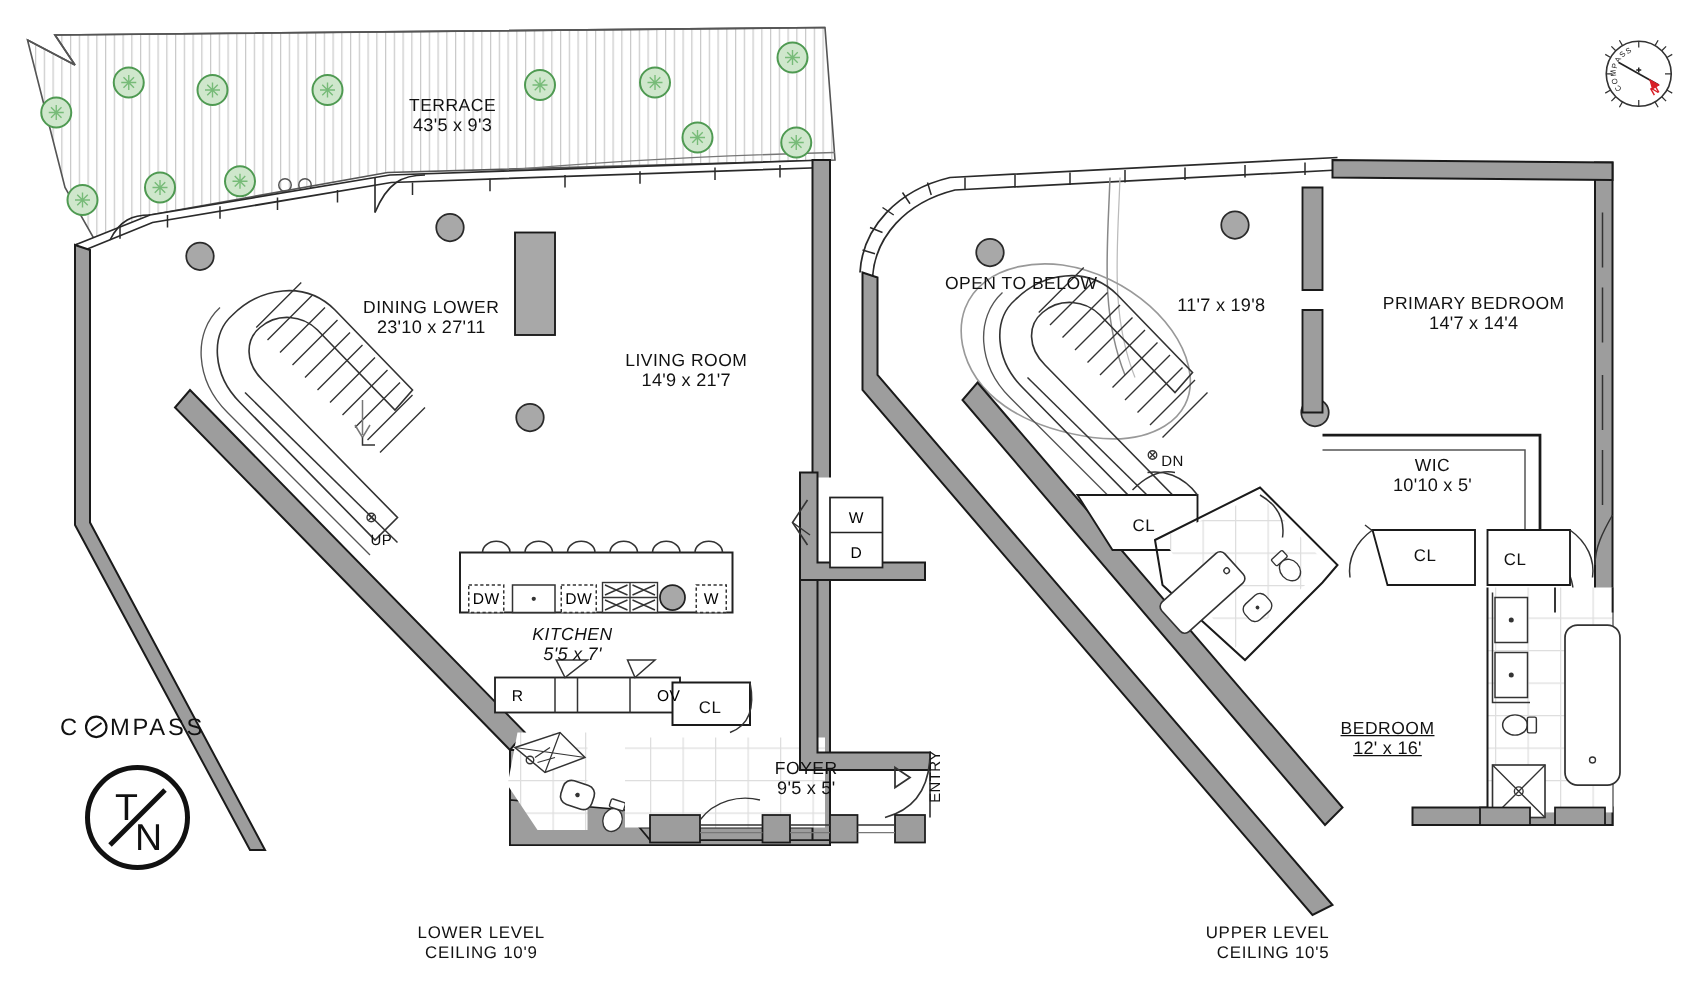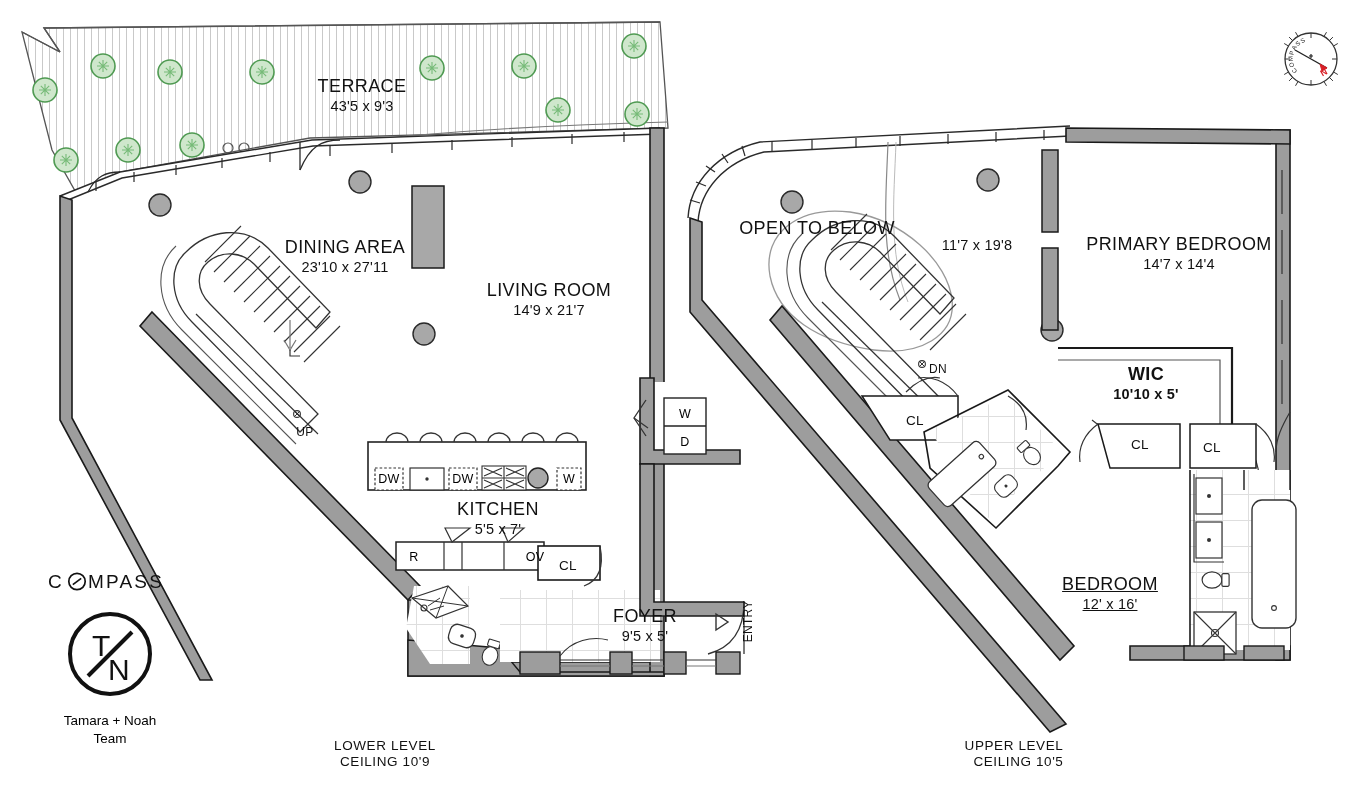--- a/index.html
+++ b/index.html
@@ -2,21 +2,21 @@
 <html><head>
 <meta charset="utf-8">
 <style>
   html,body{margin:0;padding:0;background:#ffffff;}
   body{width:1354px;height:800px;position:relative;overflow:hidden;
        font-family:"Liberation Sans",sans-serif;color:#000;}
   #plan{position:absolute;inset:0;width:1354px;height:800px;}
   .lbl{position:absolute;text-align:center;white-space:nowrap;
        font-family:"Liberation Sans",sans-serif;color:#111;
        transform:translate(-50%,0);line-height:1.22;pointer-events:none;}
-  .lbl .n{display:block;font-size:18px;letter-spacing:.4px;}
+  .lbl .n{display:block;font-size:14px;letter-spacing:.4px;}
   .lbl .d{display:block;font-size:14.5px;letter-spacing:.2px;}
   .small .n{font-size:13.5px;}
   .tiny{font-size:12px;letter-spacing:.3px;}
   .caption .n{font-size:13.5px;letter-spacing:.6px;}
   .caption .d{font-size:13.5px;letter-spacing:.6px;}
   .vert{transform:translate(-50%,0) rotate(-90deg);transform-origin:center center;}
   .appl{position:absolute;font-size:12.5px;text-align:center;transform:translate(-50%,-50%);
         letter-spacing:.3px;pointer-events:none;}
   #brand{position:absolute;left:20px;top:570px;width:180px;text-align:center;}
   #brand .wordmark{font-size:21px;letter-spacing:3.6px;font-weight:400;
@@ -355,30 +355,30 @@
     </g>
   </g>
 </svg>
 
 <div class="lbl" style="left:362px;top:76px;">
   <span class="n">TERRACE</span>
   <span class="d">43'5 x 9'3</span>
 </div>
 
 <div class="lbl" style="left:345px;top:237px;">
-  <span class="n">DINING AREA</span>
+  <span class="n">DINING LOWER</span>
   <span class="d">23'10 x 27'11</span>
 </div>
 
 <div class="lbl" style="left:549px;top:280px;">
   <span class="n">LIVING ROOM</span>
   <span class="d">14'9 x 21'7</span>
 </div>
 
-<div class="lbl" style="left:498px;top:499px;">
+<div class="lbl" style="left:458px;top:499px;font-style:italic;">
   <span class="n">KITCHEN</span>
   <span class="d">5'5 x 7'</span>
 </div>
 
 <div class="lbl" style="left:645px;top:606px;">
   <span class="n">FOYER</span>
   <span class="d">9'5 x 5'</span>
 </div>
 
 <div class="lbl small" style="left:568px;top:558px;">
@@ -405,21 +405,21 @@
 </div>
 <div class="lbl" style="left:977px;top:237px;">
   <span class="d">11'7 x 19'8</span>
 </div>
 
 <div class="lbl" style="left:1179px;top:234px;text-align:center;">
   <span class="n">PRIMARY BEDROOM</span>
   <span class="d">14'7 x 14'4</span>
 </div>
 
-<div class="lbl" style="left:1146px;top:364px;font-weight:bold;">
+<div class="lbl" style="left:1146px;top:364px;">
   <span class="n">WIC</span>
   <span class="d">10'10 x 5'</span>
 </div>
 
 <div class="lbl" style="left:1110px;top:574px;text-decoration:underline;">
   <span class="n">BEDROOM</span>
   <span class="d">12' x 16'</span>
 </div>
 
 <div class="lbl small" style="left:915px;top:413px;">
@@ -457,17 +457,13 @@
 
   <div class="tn">
     <svg width="92" height="92" viewBox="0 0 92 92">
       <circle cx="46" cy="46" r="40" fill="none" stroke="#111" stroke-width="4"></circle>
       <path d="M68 24 L24 68" stroke="#111" stroke-width="4"></path>
       <text x="28" y="48" font-family="Liberation Sans, sans-serif" font-size="30" fill="#111">T</text>
       <text x="44" y="72" font-family="Liberation Sans, sans-serif" font-size="30" fill="#111">N</text>
     </svg>
   </div>
 
-  <div class="team">
-    <div>Tamara + Noah</div>
-    <div>Team</div>
-  </div>
 </div>
 
 </body></html>

